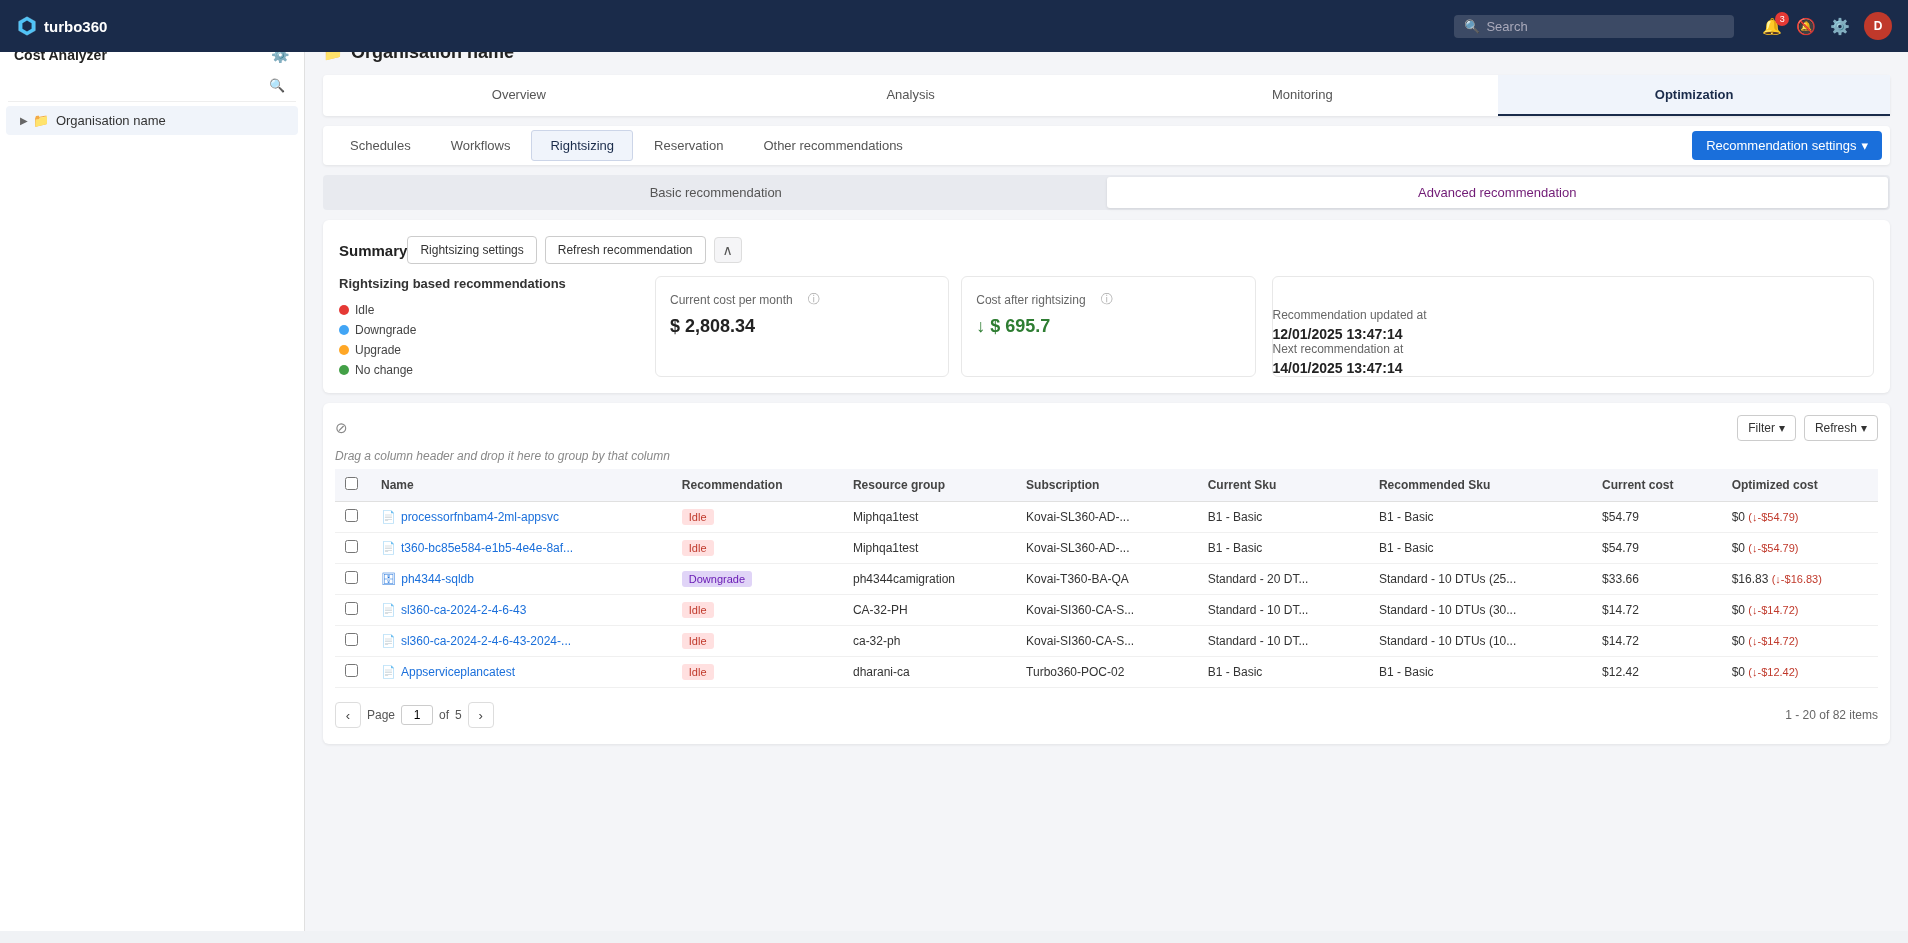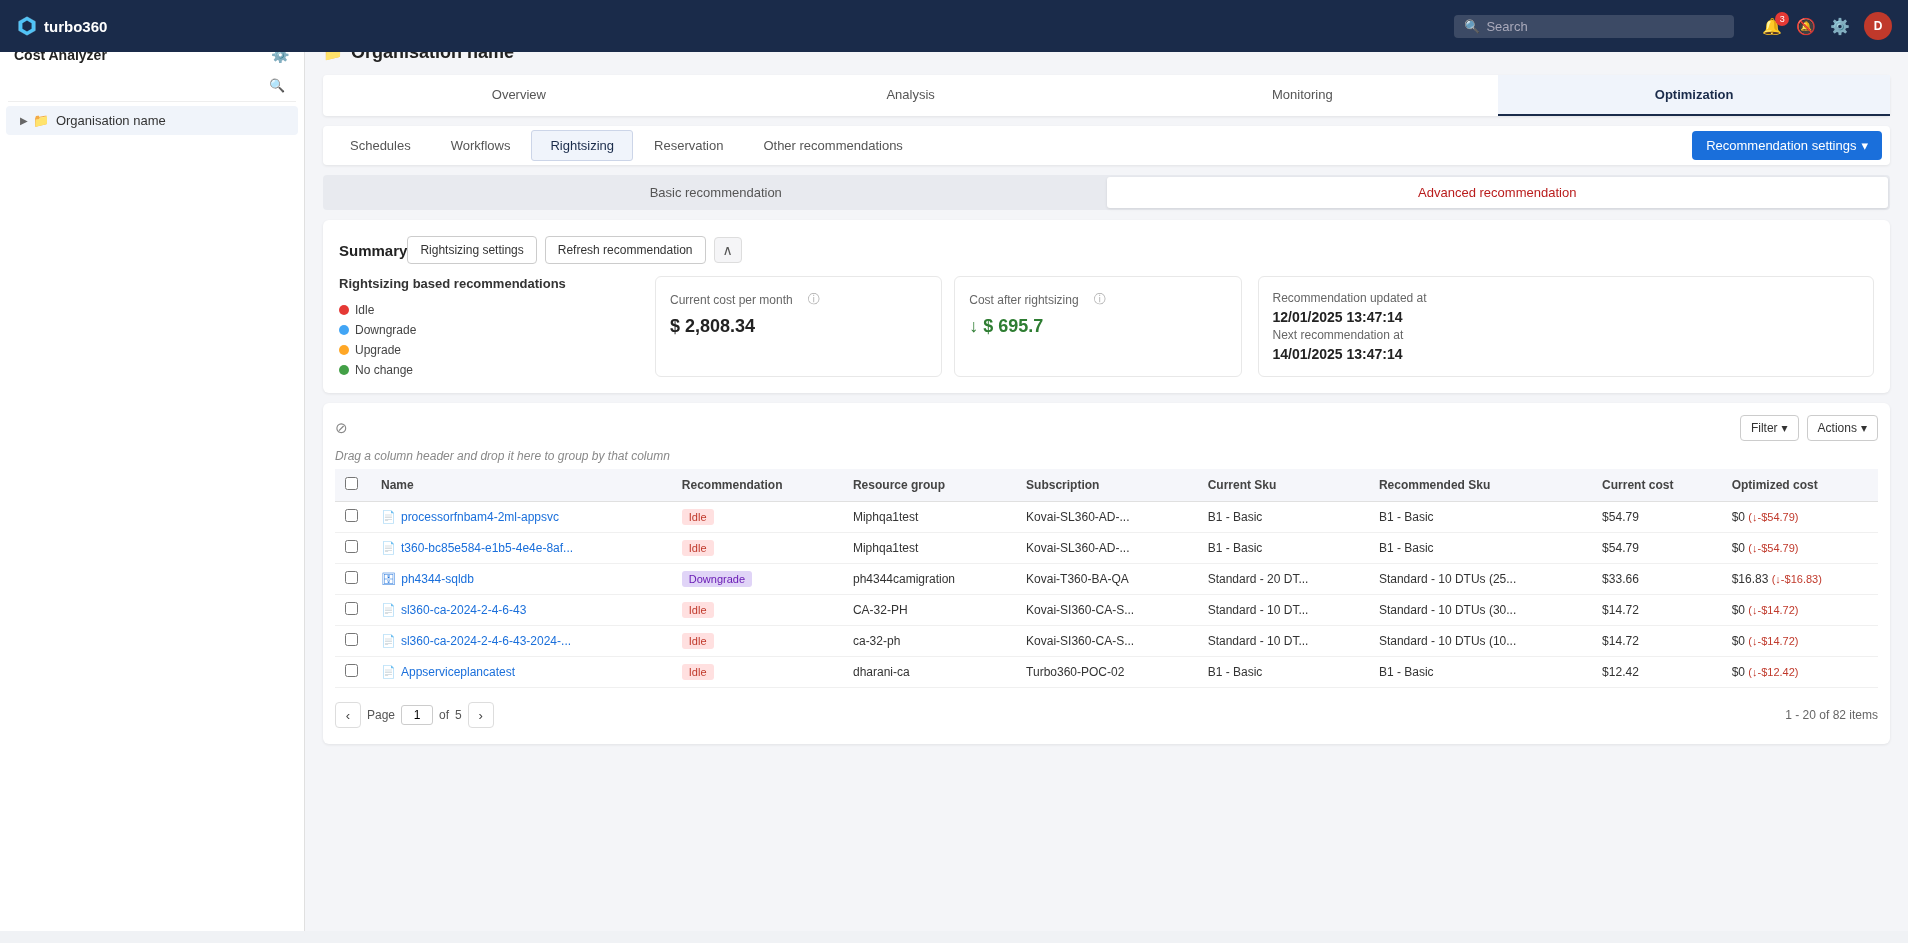--- a/index.html
+++ b/index.html
@@ -61,21 +61,21 @@
     
     .sub-tabs-row { display: flex; align-items: center; justify-content: space-between; background: #fff; border-radius: 4px; box-shadow: 0 1px 3px rgba(0,0,0,0.08); padding: 4px 8px; margin-bottom: 10px; }
     .sub-tabs-left { display: flex; gap: 2px; }
     .sub-tab { padding: 7px 18px; border-radius: 3px; cursor: pointer; font-size: 13px; color: #555; border: 1px solid transparent; }
     .sub-tab.active { background: #f0f4fb; border-color: #ccd5e8; color: #1a2b4a; font-weight: 500; }
     .btn-rec-settings { background: #1a6fdb; color: #fff; border: none; border-radius: 4px; padding: 7px 14px; cursor: pointer; font-size: 13px; display: flex; align-items: center; gap: 5px; }
 
     
     .rec-tabs { display: flex; background: #e8eaef; border-radius: 4px; margin-bottom: 10px; padding: 2px; }
     .rec-tab { flex: 1; text-align: center; padding: 8px; border-radius: 3px; cursor: pointer; font-size: 13px; color: #555; }
-    .rec-tab.active { background: #fff; color: #b91c1c; font-weight: 500; box-shadow: 0 1px 3px rgba(0,0,0,0.1); }
+    .rec-tab.active { background: #fff; color: #701a75; font-weight: 500; box-shadow: 0 1px 3px rgba(0,0,0,0.1); }
 
     
     .summary-card { background: #fff; border-radius: 6px; box-shadow: 0 1px 3px rgba(0,0,0,0.08); padding: 16px; margin-bottom: 10px; }
     .summary-header { display: flex; align-items: center; justify-content: flex-start; margin-bottom: 12px; }
     .summary-title { font-size: 15px; font-weight: 600; color: #222; }
     .summary-actions { display: flex; gap: 8px; align-items: center; }
     .btn-outline { background: #fff; border: 1px solid #ccc; border-radius: 4px; padding: 6px 12px; cursor: pointer; font-size: 12px; color: #333; }
     .collapse-btn { background: #f5f5f7; border: 1px solid #ddd; border-radius: 4px; padding: 4px 8px; cursor: pointer; font-size: 14px; color: #555; }
 
     .summary-content { display: flex; gap: 16px; }
@@ -90,21 +90,21 @@
     .legend { display: flex; flex-direction: column; gap: 6px; }
     .legend-item { display: flex; align-items: center; gap: 6px; font-size: 12px; color: #444; }
     .legend-dot { width: 10px; height: 10px; border-radius: 50%; }
 
     .stats-section { flex: 1; display: flex; gap: 12px; }
     .stat-box { flex: 1; border: 1px solid #e8e8e8; border-radius: 6px; padding: 14px; display: flex; flex-direction: column; gap: 8px; }
     .stat-label { font-size: 12px; color: #666; display: flex; align-items: center; gap: 15px; }
     .stat-value { font-size: 18px; font-weight: 700; color: #222; }
     .stat-value.green { color: #2e7d32; }
 
-    .time-section { flex: 1; border: 1px solid #e8e8e8; border-radius: 6px; padding: 14px; display: flex; flex-direction: column; justify-content: space-between; }
+    .time-section { flex: 1; border: 1px solid #e8e8e8; border-radius: 6px; display: flex; flex-direction: column; justify-content: flex-end; }
     .time-row { display: flex; flex-direction: column; gap: 4px; }
     .time-label { font-size: 12px; color: #666; }
     .time-value { font-size: 14px; font-weight: 600; color: #222; }
 
     
     .table-card { background: #fff; border-radius: 6px; box-shadow: 0 1px 3px rgba(0,0,0,0.08); padding: 12px; }
     .table-toolbar { display: flex; align-items: center; justify-content: space-between; margin-bottom: 8px; }
     .filter-icon { color: #888; font-size: 15px; cursor: pointer; }
     .table-actions { display: flex; gap: 8px; }
     .btn-filter { background: #fff; border: 1px solid #ccc; border-radius: 4px; padding: 5px 10px; cursor: pointer; font-size: 12px; color: #333; display: flex; align-items: center; gap: 4px; }
@@ -282,21 +282,21 @@
 
       <div class="table-card">
         <div class="table-toolbar">
           <span class="filter-icon">⊘</span>
           <div class="table-actions">
             <button class="btn-filter">
               <span>Filter</span>
               <span>▾</span>
             </button>
             <button class="btn-filter">
-              <span>Actions</span>
+              <span>Refresh</span>
               <span>▾</span>
             </button>
           </div>
         </div>
         <div class="drop-hint">Drag a column header and drop it here to group by that column</div>
 
         <table>
           <thead>
             <tr>
               <th><input type="checkbox" style=""></th>

